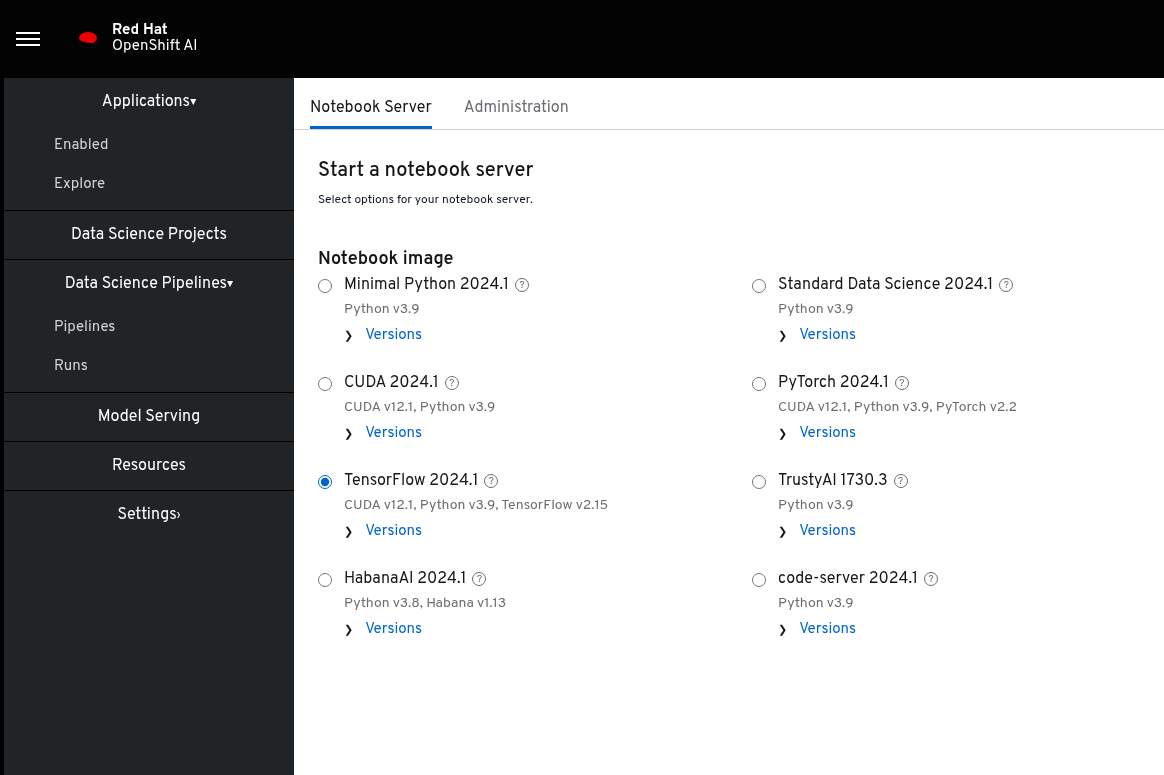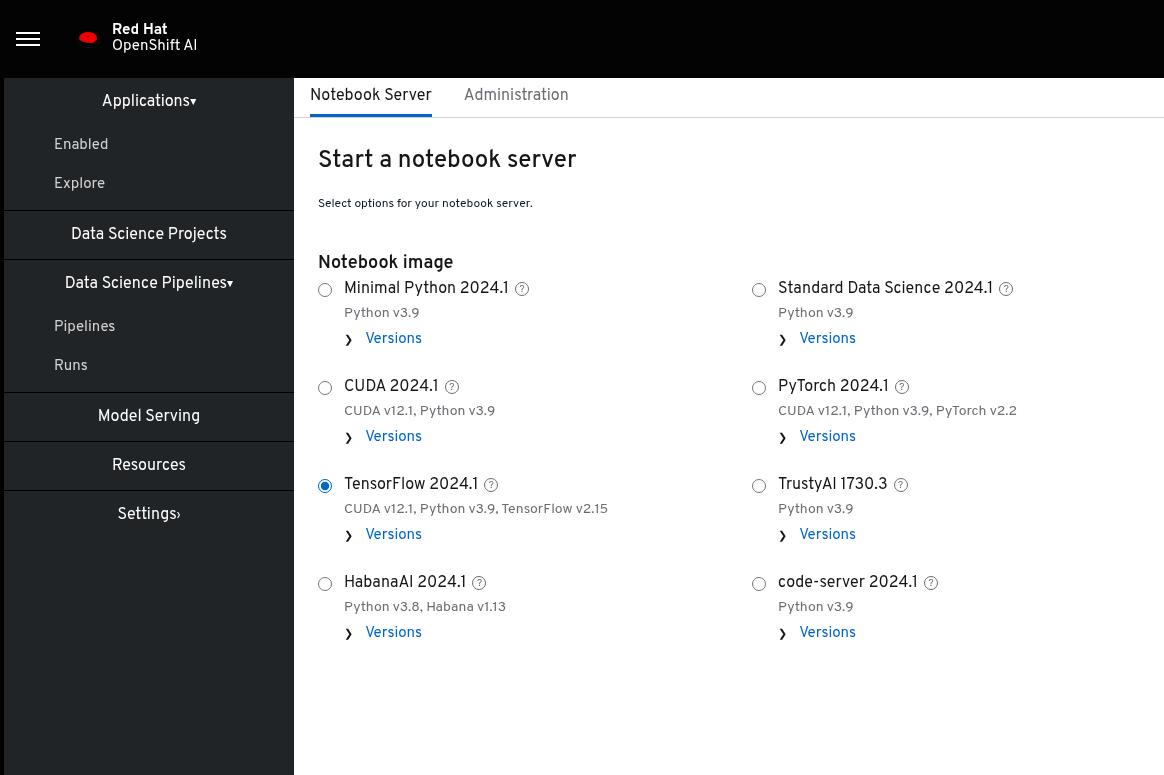--- a/index.html
+++ b/index.html
@@ -58,36 +58,36 @@
   .main {
     flex:1;
     background:#fff;
     overflow:auto;
   }
   .tabs {
     border-bottom: 1px solid #d2d2d2;
     display:flex;
     gap: 32px;
     padding: 0 16px;
-    height: 40px;
+    height: 52px;
     align-items:flex-end;
   }
   .tab {
     padding: 10px 0 8px 0;
     font-size: 16px;
     color: #6a6e73;
     cursor:pointer;
     border-bottom: 3px solid transparent;
   }
   .tab.active {
     color: #151515;
     border-bottom-color: #0066cc;
   }
   .content { padding: 28px 24px 40px 24px; }
-  .title { font-size: 24px; font-weight: 500; margin-bottom: 20px;}
+  .title { font-size: 20px; font-weight: 500; margin-bottom: 8px;}
   .subtitle { font-size: 12px; color: #0f172a; margin-bottom: 40px;}
   .section-label { font-size: 18px; font-weight: 600; margin-bottom: 4px;}
   .image-grid {
     display:grid;
     grid-template-columns: 1fr 1fr;
     column-gap: 48px;
     row-gap: 28px;
     max-width: 820px;
   }
   .image-option {

